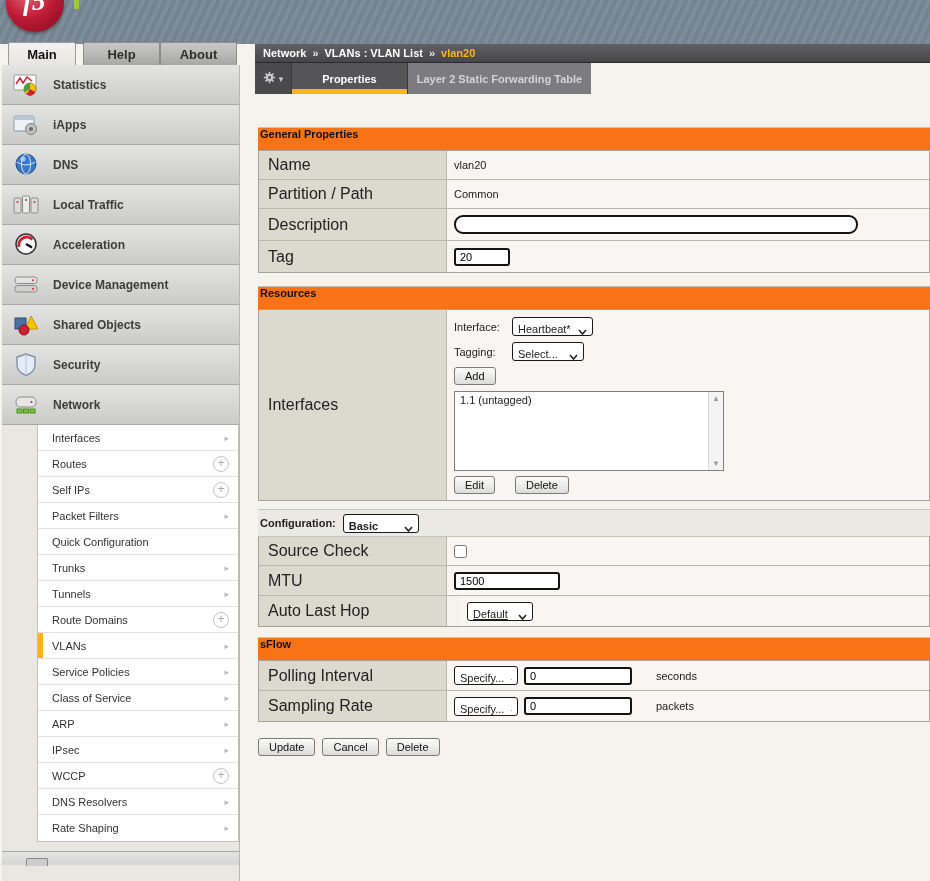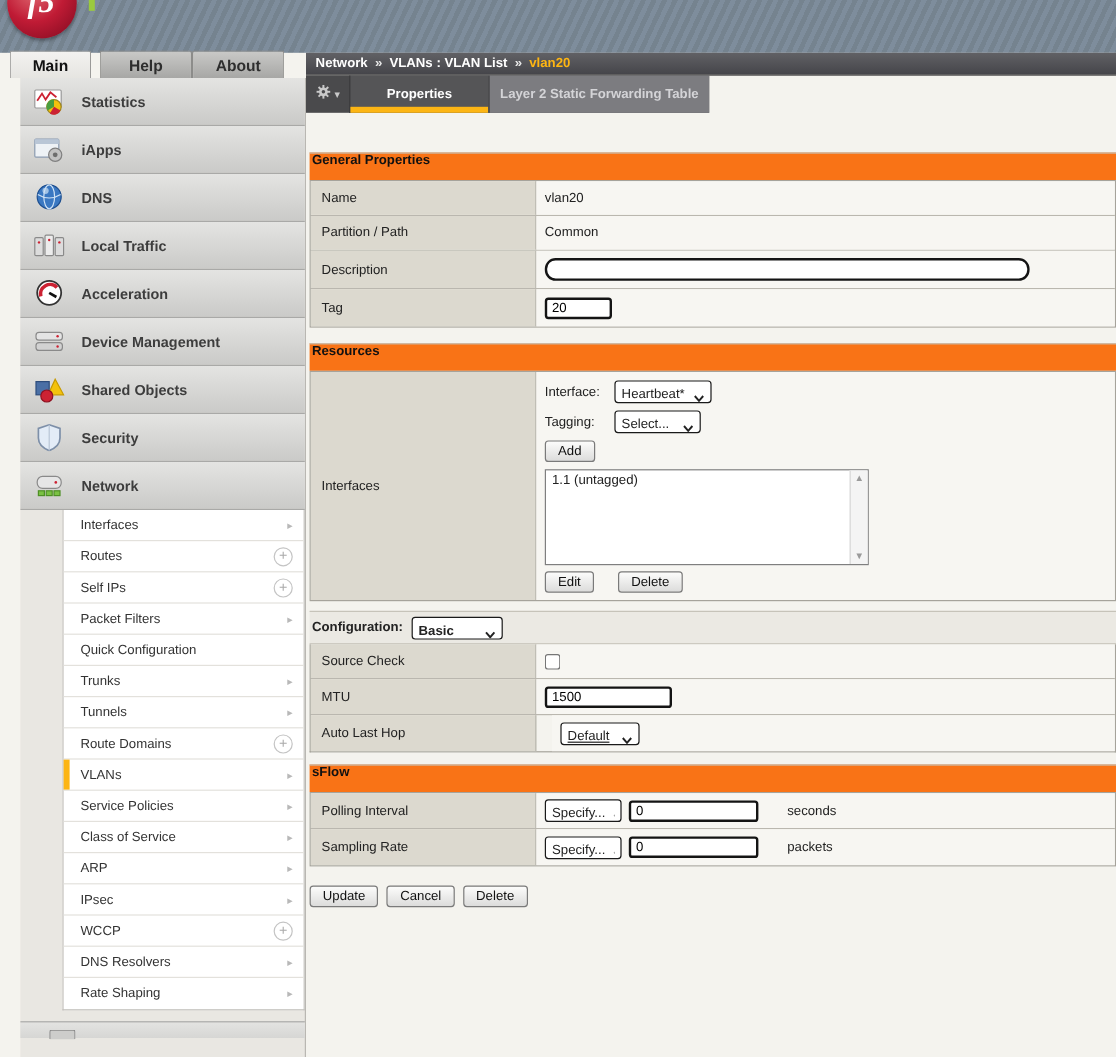--- a/index.html
+++ b/index.html
@@ -47,21 +47,21 @@
   .gear-caret { color:#c9c9c9; font-size:9px; }
   .ptab {
     display:flex; align-items:center; justify-content:center; font-size:11px; font-weight:bold;
     border-left:1px solid #39393b; cursor:pointer; position:relative;
   }
   .ptab.active { width:116px; background:#555557; color:#fff; }
   .ptab.active::after { content:""; position:absolute; left:0; right:0; bottom:0; height:5px; background:#fcb514; }
   .ptab.inactive { width:184px; background:#7c7c80; color:#d4d4d7; }
   
   .sidebar {
-    position:absolute; left:17px; top:65px; width:238px; height:816px;
+    position:absolute; left:2px; top:65px; width:238px; height:816px;
     background:#e9e7e2; border-right:1px solid #b9b7b2;
   }
   .nav-item {
     height:40px; border-bottom:1px solid #a9a9a7; cursor:pointer;
     background:linear-gradient(#e4e4e2,#cacac8);
     display:flex; align-items:center; padding-left:10px; gap:13px;
   }
   .nav-icon { width:28px; display:flex; justify-content:center; align-items:center; }
   .nav-label { font-size:12px; font-weight:bold; color:#3d3d3d; }
   .submenu { margin-left:35px; width:202px; background:#fff; border:1px solid #c3c1bc; border-top:none; }
@@ -90,21 +90,21 @@
   .section-head {
     width:672px; height:23px; background:#f97316; border-top:1px solid #c6c3b9;
     display:flex; align-items:flex-start; padding-left:2px;
     font-size:11px; font-weight:bold; color:#111;
   }
   .ftable { width:672px; border:1px solid #a6a39b; }
   .frow { display:flex; border-bottom:1px solid #bab7af; min-height:29px; }
   .frow:last-child { border-bottom:none; }
   .flabel {
     width:188px; min-width:188px; background:#dcd9cf; border-right:1px solid #bab7af;
-    display:flex; align-items:center; padding-left:9px; font-size:11px;
+    display:flex; align-items:center; padding-left:9px; font-size:16px;
   }
   .fvalue { flex:1; background:#f7f6f2; display:flex; align-items:center; padding-left:7px; font-size:11px; }
   .fvalue.stack { display:block; padding:7px 7px 6px 7px; }
   .txt {
     height:18px; border:2px solid #141414; border-radius:3px; background:#fff;
     font-family:inherit; font-size:11px; padding:0 4px; outline:none;
   }
   .txt.desc { width:404px; height:19px; border-radius:9px; }
   .txt.tag  { width:56px; }
   .txt.mtu  { width:106px; }

